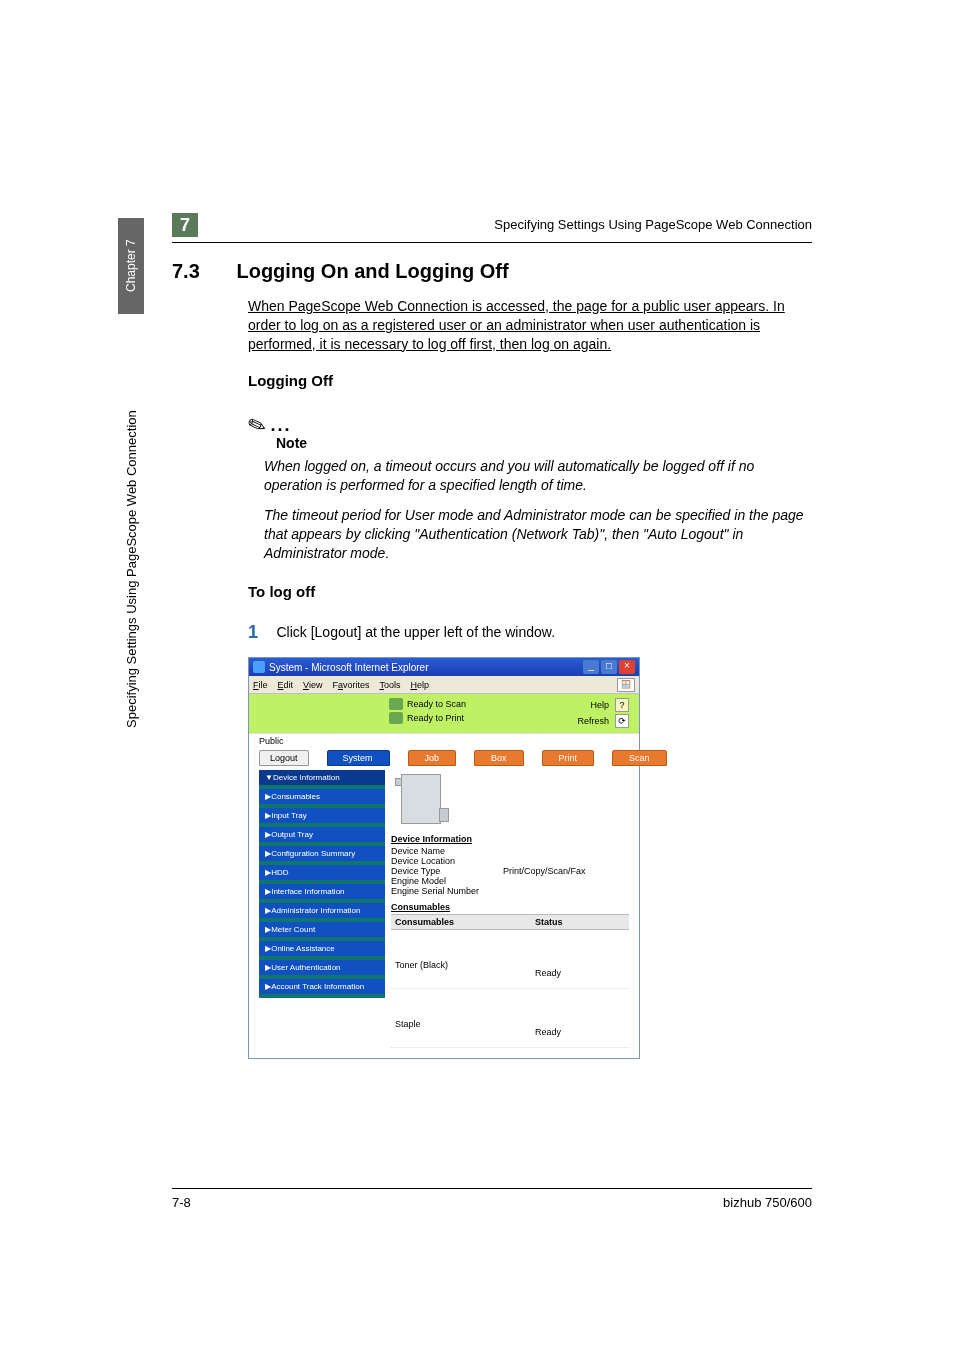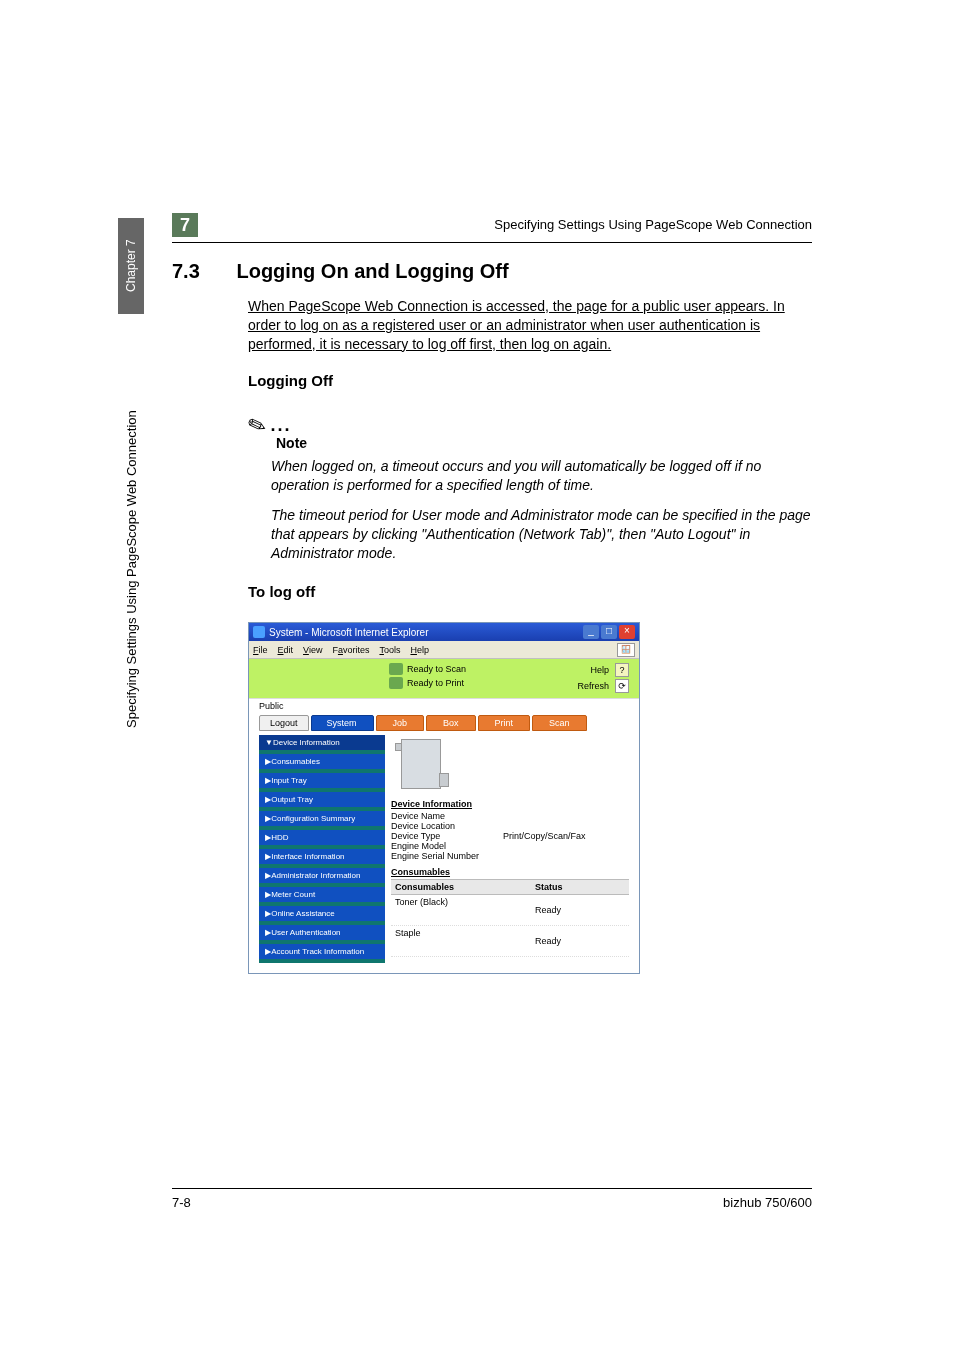--- a/index.html
+++ b/index.html
@@ -123,21 +123,21 @@
     font-weight: bold;
     font-size: 14px;
     margin-left: 28px;
     margin-top: -2px;
     margin-bottom: 6px;
   }
   .note-para {
     font-style: italic;
     font-size: 14px;
     line-height: 1.35;
-    margin-left: 23px;
+    margin-left: 16px;
     margin-bottom: 12px;
   }
   .step-row {
     margin-left: 76px;
     margin-bottom: 14px;
   }
   .step-num {
     display: inline-block;
     width: 24px;
     color: #2a6aa8;
@@ -221,21 +221,21 @@
   .right-col .hrrow { display:flex; align-items:center; gap:6px; }
   .sqbtn { width:14px; height:14px; border:1px solid #999; background:#f5f5c0; display:flex; align-items:center; justify-content:center; font-size:9px;}
   .sqbtn.refresh { background:#fff; }
   .pw-userline {
     padding: 2px 10px 4px 10px;
     font-size: 9px;
   }
   .pw-tabs {
     display: flex;
     padding: 0 10px 4px 10px;
-    gap: 0;
+    gap: 16px;
   }
   .tabbtn {
     height: 16px;
     line-height: 14px;
     padding: 0 16px;
     font-size: 9px;
     color: #fff;
     background: #e87a30;
     border: 1px solid #c05a10;
     border-radius: 2px 2px 0 0;
@@ -276,21 +276,21 @@
   .device-img .tray2 { position:absolute; left:48px; top:38px; width:10px; height:14px; background:#c8ccd0; border:1px solid #999; }
   .sect-h { font-weight: bold; margin: 2px 0; text-decoration: underline; }
   .kv { display:flex; }
   .kv .k { width: 112px; }
   .tbl-head {
     display:flex; background:#e8e8e8; font-weight:bold;
     border-top:1px solid #bbb; border-bottom:1px solid #bbb;
   }
   .tbl-head .c1 { width: 140px; padding:2px 4px; }
   .tbl-head .c2 { flex:1; padding:2px 4px; }
-  .tbl-row { display:flex; border-bottom:1px dotted #ddd; }
+  .tbl-row { display:flex; border-bottom:1px dotted #ddd;margin-top:28px; }
   .tbl-row .c1 { width: 140px; padding:2px 4px; }
   .tbl-row .c2 { flex:1; padding:10px 4px; }
 </style>
 </head>
 <body>
 
 <div class="side-tab">
   <div class="chapter">Chapter 7</div>
   <div class="long-label">Specifying Settings Using PageScope Web Connection</div>
 </div>
@@ -314,20 +314,24 @@
     <div>
       <span class="note-icon">✎</span><span class="note-dots">...</span>
     </div>
     <div class="note-label">Note</div>
     <p class="note-para">When logged on, a timeout occurs and you will automatically be logged off if no operation is performed for a specified length of time.</p>
     <p class="note-para">The timeout period for User mode and Administrator mode can be specified in the page that appears by clicking "Authentication (Network Tab)", then "Auto Logout" in Administrator mode.</p>
   </div>
 
   <div class="h3">To log off</div>
 
+  <div class="step-row">
+    <span class="step-num">1</span>
+    <span class="step-text">Click [Logout] at the upper left of the window.</span>
+  </div>
 
   <div class="screenshot">
     <div class="ie-titlebar">
       <div class="ie-icon"></div>
       <span>System - Microsoft Internet Explorer</span>
       <div class="spacer"></div>
       <div class="winbtn min">_</div>
       <div class="winbtn max">□</div>
       <div class="winbtn close">×</div>
     </div>

